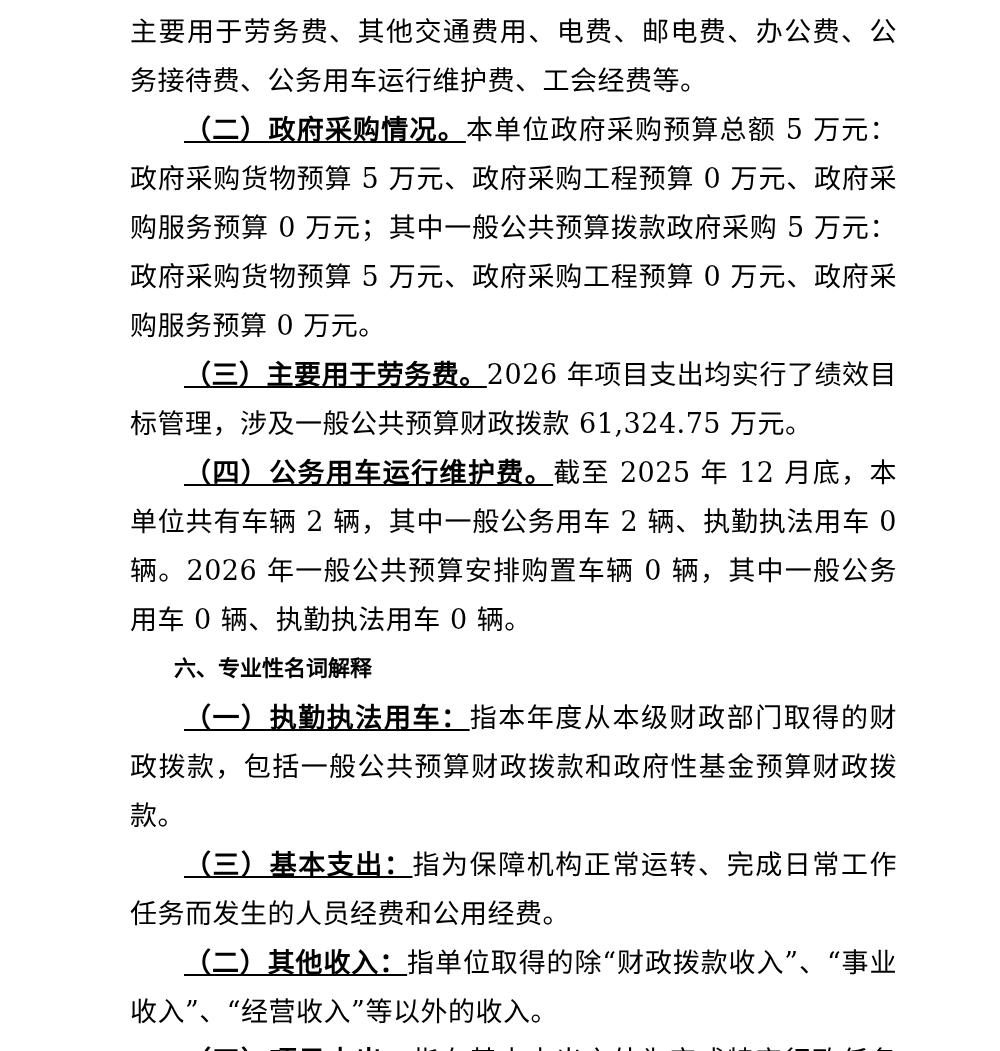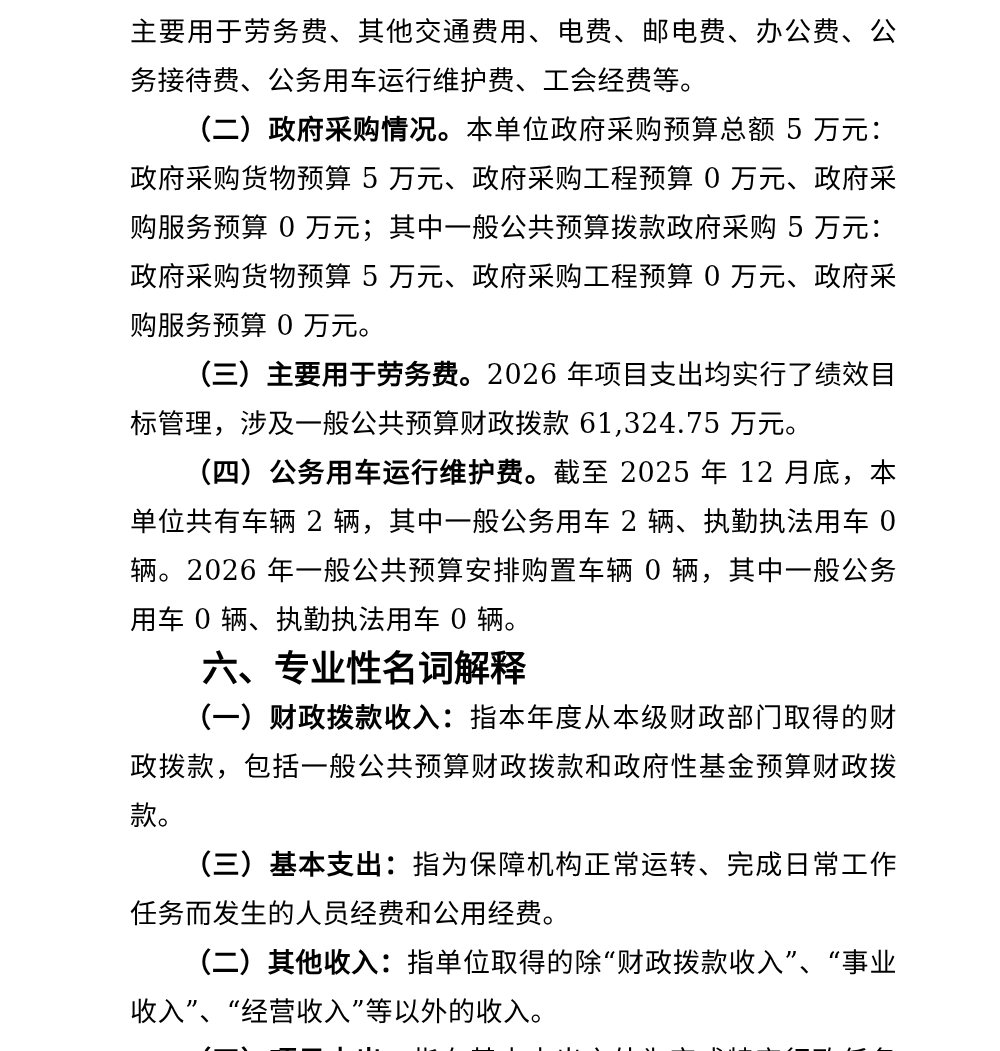--- a/index.html
+++ b/index.html
@@ -26,24 +26,25 @@
     font-size: 27px;
     line-height: 49px;
     text-align: justify;
     letter-spacing: 0.5px;
   }
   .para.indent {
     text-indent: 2em;
   }
   .lead {
     font-weight: bold;
+    text-decoration: underline;
   }
   .heading {
     margin: 0;
-    font-size: 36px;
+    font-size: 22px;
     line-height: 49px;
     font-weight: bold;
     text-indent: 2em;
     text-align: left;
     font-family: "DejaVu Sans", "Liberation Sans", sans-serif;
   }
 </style>
 </head>
 <body>
 
@@ -52,21 +53,21 @@
   <p class="para"><span>主要用于劳务费、其他交通费用、电费、邮电费、办公费、公务接待费、公务用车运行维护费、工会经费等。</span></p>
 
   <p class="para indent"><b class="lead">（二）政府采购情况。</b><span>本单位政府采购预算总额 5 万元：政府采购货物预算 5 万元、政府采购工程预算 0 万元、政府采购服务预算 0 万元；其中一般公共预算拨款政府采购 5 万元：政府采购货物预算 5 万元、政府采购工程预算 0 万元、政府采购服务预算 0 万元。</span></p>
 
   <p class="para indent"><b class="lead">（三）主要用于劳务费。</b><span>2026 年项目支出均实行了绩效目标管理，涉及一般公共预算财政拨款 61,324.75 万元。</span></p>
 
   <p class="para indent"><b class="lead">（四）公务用车运行维护费。</b><span>截至 2025 年 12 月底，本单位共有车辆 2 辆，其中一般公务用车 2 辆、执勤执法用车 0 辆。2026 年一般公共预算安排购置车辆 0 辆，其中一般公务用车 0 辆、执勤执法用车 0 辆。</span></p>
 
   <h2 class="heading">六、专业性名词解释</h2>
 
-  <p class="para indent"><b class="lead">（一）财政拨款收入：</b><span>指本年度从本级财政部门取得的财政拨款，包括一般公共预算财政拨款和政府性基金预算财政拨款。</span></p>
+  <p class="para indent"><b class="lead">（一）执勤执法用车：</b><span>指本年度从本级财政部门取得的财政拨款，包括一般公共预算财政拨款和政府性基金预算财政拨款。</span></p>
 
   <p class="para indent"><b class="lead">（三）基本支出：</b><span>指为保障机构正常运转、完成日常工作任务而发生的人员经费和公用经费。</span></p>
 
   <p class="para indent"><b class="lead">（二）其他收入：</b><span>指单位取得的除“财政拨款收入”、“事业收入”、“经营收入”等以外的收入。</span></p>
 
   <p class="para indent"><b class="lead">（四）项目支出：</b><span>指在基本支出之外为完成特定行政任务和事业发展目标所发生的支出。</span></p>
 
 </div>
 
 </body></html>

